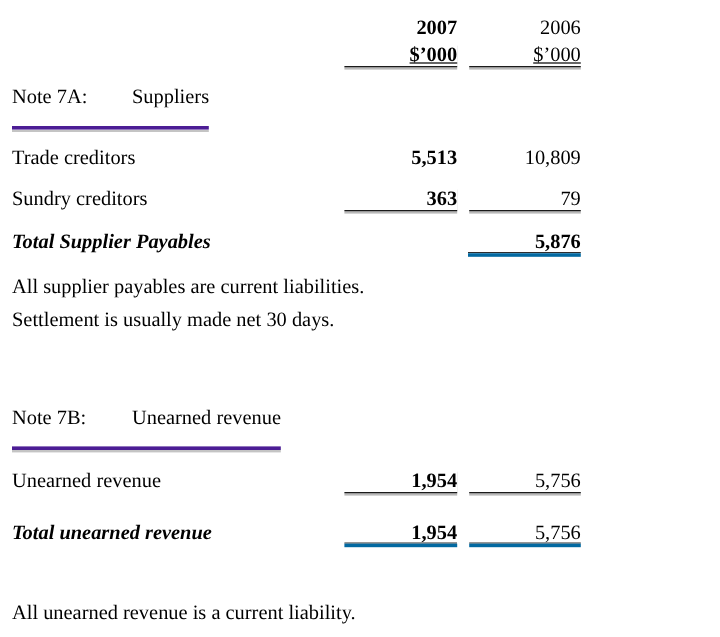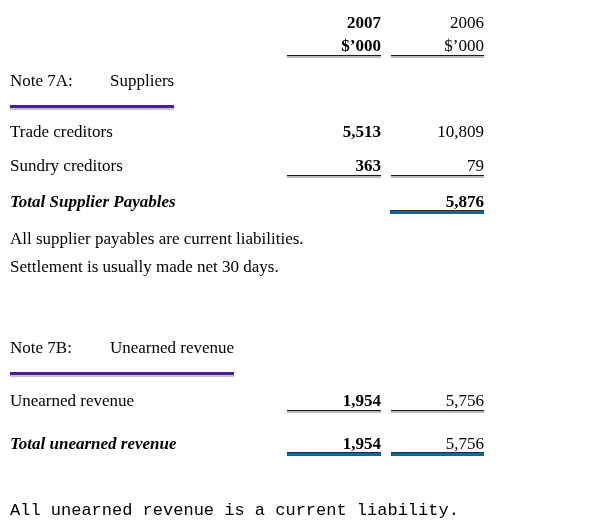--- a/index.html
+++ b/index.html
@@ -26,32 +26,32 @@
   .rule1 {
     border-bottom: 1px solid #1a1a1a;
     box-shadow: 0 2px 0 #b9b9b9;
   }
   
   .rule2 {
     border-bottom: 3px solid #0369a1;
     box-shadow: 0 -1px 0 #2e2e2e inset;
   }
 
-  .r-units   { margin-top: 4px; }
+  .r-units   { margin-top: 4px; text-decoration: underline; }
   .r-note7   { margin-top: 9px;  font-weight: bold; }
   .r-note7a  { margin-top: 15px; }
   .r-trade   { margin-top: 14px; }
   .r-sundry  { margin-top: 15px; }
   .r-totsup  { margin-top: 16px; gap: 20px; }
   .r-para1   { margin-top: 15px; }
   .r-para2   { margin-top: 9px; }
   .r-note7b  { margin-top: 62px; }
   .r-unearn  { margin-top: 16px; }
   .r-totun   { margin-top: 23px; }
-  .r-para3   { margin-top: 45px; font-family: Liberation Mono, monospace; }
+  .r-para3   { margin-top: 45px; }
 
   .note-head { display: inline-block; }
   .note-head.u {
     border-bottom: 3px solid #4c1d95;
     box-shadow: 0 2px 0 #c4c4c4;
     padding-bottom: 15px;
   }
   .note-tag  { display: inline-block; }
   .tag-7  { width: 88px; }
   .tag-7a { width: 100px; }

